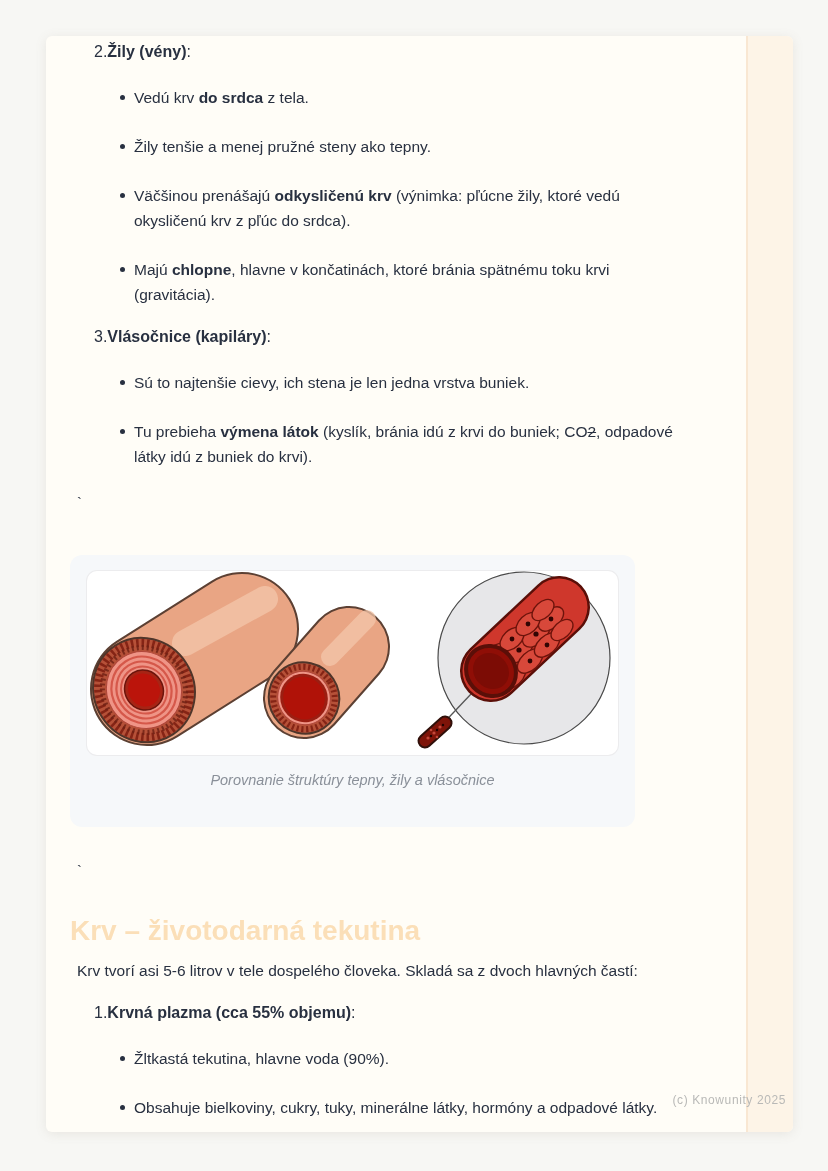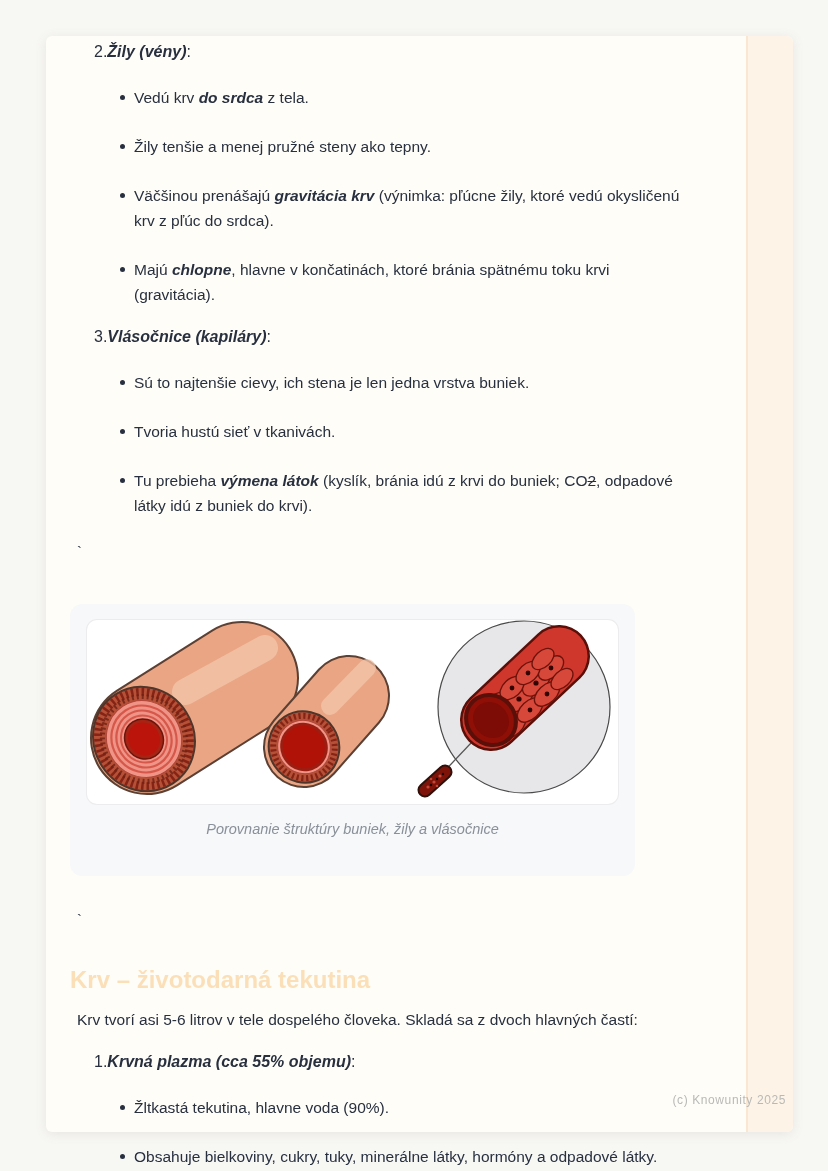--- a/index.html
+++ b/index.html
@@ -24,41 +24,41 @@
   }
   .num-head { position:relative; padding-left:17px; font-weight:bold; font-size:16px; line-height:25px; }
   .num-head .num, .num-head .colon { font-weight:normal; }
   ul.bullets { list-style:none; margin:-3px 0 0 0; padding:0; }
   ul.bullets li { position:relative; padding-left:57px; padding-right:30px; line-height:25px; margin-bottom:8px;margin-top:24px; }
   ul.bullets li:last-child { margin-bottom:0; }
   ul.bullets li::before {
     content:""; position:absolute; left:43px; top:10px;
     width:5px; height:5px; border-radius:50%; background:var(--text,#283040);
   }
-  b { font-weight:bold;font-style:italic; }
+  b { font-weight:bold; }
   s { text-decoration:line-through; }
   .section-veins { margin-top:0; }
   .section-capillaries { margin-top:17px; }
   .section-plasma { margin-top:16px; }
   .stray-top { line-height:25px; margin-top:21px; font-size:15px; }
   .stray-bottom { line-height:25px; margin-top:31px; font-size:15px; }
   .figure {
     margin:40px 0 0 -7px; width:565px; height:272px; box-sizing:border-box;
     background:#f6f8fa; border-radius:12px; padding:16px 17px 0;
   }
   .figure-card {
     width:531px; height:184px; background:#ffffff; border-radius:10px;
     box-shadow:0 0 0 1px #ececee; overflow:hidden;
   }
   .figure-caption {
     margin-top:13px; text-align:center; font-style:italic;
     color:#8a9099; font-size:14.5px; line-height:24px;
   }
   h2.heading {
-    margin:31px 0 0 -7px; font-size:24px; line-height:33px; font-weight:bold;
+    margin:31px 0 0 -7px; font-size:28px; line-height:33px; font-weight:bold;
     color:var(--accent,#fbdfb8);
   }
   .intro { margin-top:10px; line-height:27px; text-align:justify; }
   .footer {
     position:absolute; right:7px; top:1056px; line-height:16px;
     font-size:12px; letter-spacing:.6px; color:#b9b9b7; z-index:2;
   }
 </style>
 </head>
 <body>
@@ -68,32 +68,31 @@
 
   <div class="content">
 
     <section class="section-veins">
       <div class="num-head">
         <span class="num">2.</span><b>Žily (vény)</b><span class="colon">:</span>
       </div>
       <ul class="bullets">
           <li><span>Vedú krv </span><b>do srdca</b><span> z tela.</span></li>
           <li><span>Žily tenšie a menej pružné steny ako tepny.</span></li>
-          <li><span>Väčšinou prenášajú </span><b>gravitácia krv</b><span> (výnimka: pľúcne žily, ktoré vedú okysličenú krv z pľúc do srdca).</span></li>
+          <li><span>Väčšinou prenášajú </span><b>odkysličenú krv</b><span> (výnimka: pľúcne žily, ktoré vedú okysličenú krv z pľúc do srdca).</span></li>
           <li><span>Majú </span><b>chlopne</b><span>, hlavne v končatinách, ktoré bránia spätnému toku krvi (gravitácia).</span></li>
         </ul>
     </section>
 
     <section class="section-capillaries">
       <div class="num-head">
         <span class="num">3.</span><b>Vlásočnice (kapiláry)</b><span class="colon">:</span>
       </div>
       <ul class="bullets">
           <li><span>Sú to najtenšie cievy, ich stena je len jedna vrstva buniek.</span></li>
-          <li><span>Tvoria hustú sieť v tkanivách.</span></li>
           <li><span>Tu prebieha </span><b>výmena látok</b><span> (kyslík, bránia idú z krvi do buniek; CO</span><s>2</s><span>, odpadové látky idú z buniek do krvi).</span></li>
         </ul>
     </section>
 
     <div class="stray-top">`</div>
 
     <figure class="figure" style="margin-top:40px">
       <div class="figure-card">
         <svg width="531" height="184" viewBox="0 0 531 184" xmlns="http://www.w3.org/2000/svg">
 
@@ -174,21 +173,21 @@
               </g>
               <g fill="#1f0402">
                 <circle cx="344" cy="165" r="1.2"></circle>
                   <circle cx="350" cy="159" r="1.2"></circle>
                 <circle cx="356" cy="154" r="1.2"></circle>
               </g>
             </g>
           </g>
         </svg>
       </div>
-      <figcaption class="figure-caption">Porovnanie štruktúry buniek, žily a vlásočnice</figcaption>
+      <figcaption class="figure-caption">Porovnanie štruktúry tepny, žily a vlásočnice</figcaption>
     </figure>
 
     <div class="stray-bottom">`</div>
 
     <h2 class="heading">Krv – životodarná tekutina</h2>
 
     <p class="intro">Krv tvorí asi 5-6 litrov v tele dospelého človeka. Skladá sa z dvoch hlavných častí:</p>
 
     <section class="section-plasma">
       <div class="num-head">

